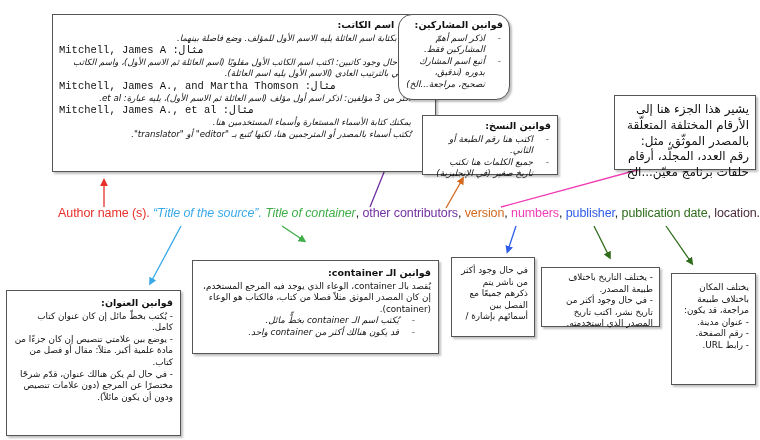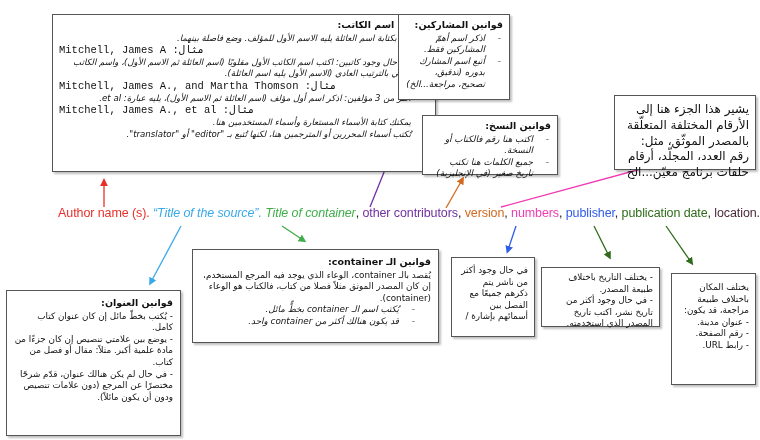--- a/index.html
+++ b/index.html
@@ -18,25 +18,25 @@
   }
   .box .title { font-weight: bold; font-size: 9.5px; margin-bottom: 1px; }
   .box ul { list-style: none; }
   .box li { position: relative; padding-right: 18px; font-style: italic; }
   .box li::before { content: "-"; position: absolute; right: 2px; top: 0; }
   .box .ex { font-family: Liberation Mono, monospace; font-size: 11px; text-align: left; padding-right: 18px; }
   .box .plain { display: block; }
 
   #box-author { left: 52px; top: 14px; width: 384px; height: 158px; font-size: 8.6px; }
   #box-author .ex { font-size: 10.5px; line-height: 1.25; }
-  #box-contrib { left: 398px; top: 14px; width: 112px; height: 86px; font-size: 8.8px; }
+  #box-contrib { left: 398px; top: 14px; width: 112px; height: 86px; font-size: 8.8px; border-radius: 14px; }
   #box-version { left: 422px; top: 115px; width: 136px; height: 60px; font-size: 8.8px; }
   #box-numbers { left: 614px; top: 95px; width: 142px; height: 75px; font-size: 12px; padding: 6px 6px; }
   #box-title { left: 6px; top: 290px; width: 175px; height: 146px; font-size: 8.8px; padding: 6px 7px; }
-  #box-container { left: 192px; top: 249px; width: 247px; height: 94px; font-size: 8.8px; padding: 6px 7px; }
+  #box-container { left: 192px; top: 260px; width: 247px; height: 94px; font-size: 8.8px; padding: 6px 7px; }
   #box-publisher { left: 451px; top: 257px; width: 84px; height: 80px; font-size: 8.8px; padding: 7px 6px; }
   #box-pubdate { left: 541px; top: 267px; width: 119px; height: 60px; font-size: 8.8px; padding: 4px 6px; }
   #box-location { left: 671px; top: 273px; width: 85px; height: 112px; font-size: 8.8px; padding: 8px 6px; }
 
   #citation {
     position: absolute; left: 0; top: 206px; width: 760px;
     text-align: right; font-family: "Liberation Sans", sans-serif; font-size: 12.5px;
     white-space: nowrap; letter-spacing: -0.1px;
   }
   #citation .it { font-style: italic; }
@@ -112,36 +112,36 @@
   <ul>
     <li>في حال وجود كاتبين: اكتب اسم الكاتب الأول مقلوبًا (اسم العائلة ثم الاسم الأول)، واسم الكاتب الثاني بالترتيب العادي (الاسم الأول يليه اسم العائلة).</li>
   </ul>
   <div class="ex">مثال: Mitchell, James A., and Martha Thomson</div>
   <ul>
     <li>أكثر من 3 مؤلفين: اذكر اسم أول مؤلف (اسم العائلة ثم الاسم الأول)، يليه عبارة: et al.</li>
   </ul>
   <div class="ex">مثال: Mitchell, James A., et al</div>
   <ul>
     <li>يمكنك كتابة الأسماء المستعارة وأسماء المستخدمين هنا.</li>
-    <li>تُكتب أسماء المحررين أو المترجمين هنا، لكنها تُتبع بـ "editor" أو "translator".</li>
+    <li>تُكتب أسماء بالمصدر أو المترجمين هنا، لكنها تُتبع بـ "editor" أو "translator".</li>
   </ul>
 </div>
 
 <div class="box" id="box-contrib">
   <div class="title">قوانين المشاركين:</div>
   <ul>
     <li>اذكر اسم أهمّ المشاركين فقط.</li>
     <li>أتبع اسم المشارك بدوره (تدقيق، تصحيح، مراجعة...الخ)</li>
   </ul>
 </div>
 
 <div class="box" id="box-version">
   <div class="title">قوانين النسخ:</div>
   <ul>
-    <li>اكتب هنا رقم فالكتاب أو النسخة.</li>
+    <li>اكتب هنا رقم الطبعة أو الثاني.</li>
     <li>جميع الكلمات هنا تكتب تاريخ صغير (في الإنجليزية)</li>
   </ul>
 </div>
 
 <div class="box" id="box-numbers">
   <div class="plain">يشير هذا الجزء هنا إلى الأرقام المختلفة المتعلّقة بالمصدر الموثّق، مثل: رقم العدد، المجلّد، أرقام حلقات برنامج معيّن...الخ</div>
 </div>
 
 <div id="citation">
   <span style="color:#e8302b">Author name (s).</span><span> </span><span class="it" style="color:#39a9e8">“Title of the source”.</span><span> </span><span class="it" style="color:#3fae49">Title of container</span><span class="sep">, </span><span style="color:#7030a0">other contributors</span><span class="sep">, </span><span style="color:#d2691e">version</span><span class="sep">, </span><span style="color:#f03cb4">numbers</span><span class="sep">, </span><span style="color:#2f5ce8">publisher</span><span class="sep">, </span><span style="color:#2e6b1a">publication date</span><span class="sep">, </span><span style="color:#4a2a3a">location.</span>

